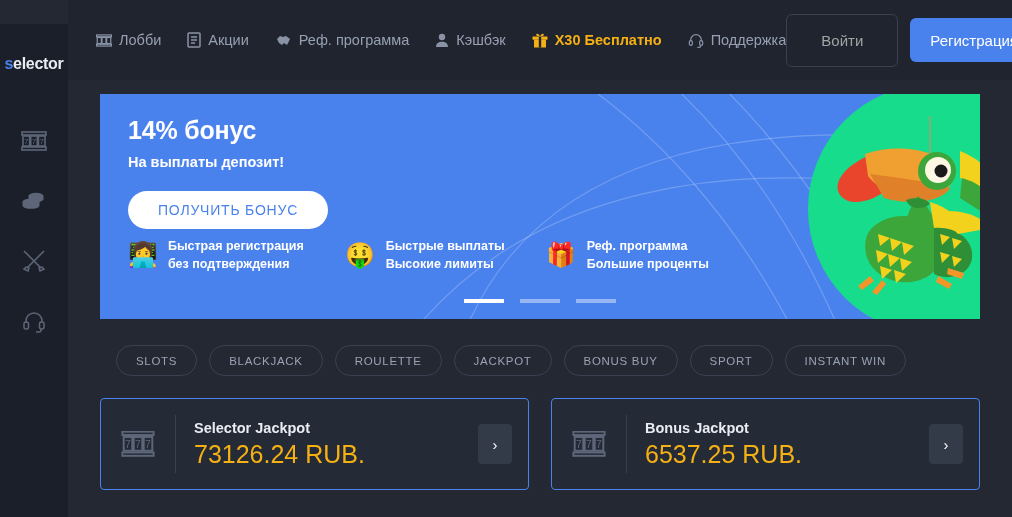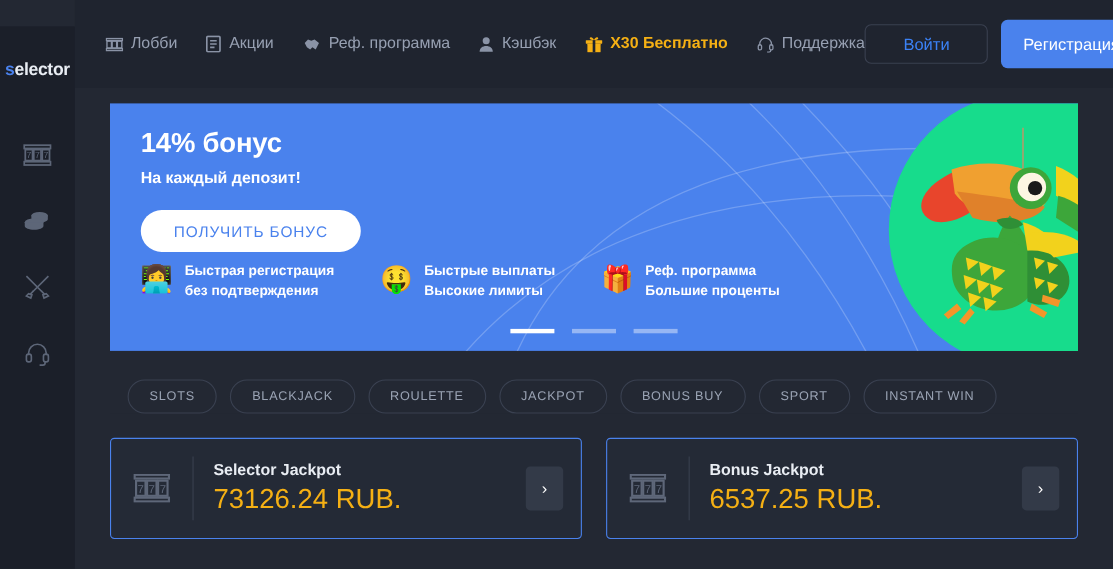--- a/index.html
+++ b/index.html
@@ -49,23 +49,23 @@
   .nav { display: flex; align-items: center; gap: 26px; flex: 1; }
   .nav-item {
     display: flex; align-items: center; gap: 7px;
     color: #97a0b2; font-size: 14.5px; cursor: pointer; white-space: nowrap;
   }
   .nav-item .nav-ico { display: flex; color: #8a93a6; }
   .nav-item.highlight { color: #f5b014; font-weight: bold; }
   .nav-item.highlight .nav-ico { color: #f5b014; }
   .header-actions { display: flex; align-items: center; gap: 12px; }
   .btn-login {
-    height: 36px; min-width: 112px; padding: 0 22px;
+    height: 53px; min-width: 112px; padding: 0 22px;
     background: transparent; border: 1px solid #3a4050; border-radius: 6px;
-    color: #3b82f6; font-size: 15px; cursor: pointer;
+    color: #a3a3a3; font-size: 15px; cursor: pointer;
     font-family: inherit;
   }
   .btn-register {
     height: 44px; min-width: 122px; padding: 0 20px;
     background: #4a82ed; border: none; border-radius: 6px;
     color: #ffffff; font-size: 15px; cursor: pointer;
     font-family: inherit;
   }
 
   
@@ -317,21 +317,21 @@
             <path d="M60 160 l-12 10 4 4 12 -9z"></path>
               <path d="M72 164 l-10 12 5 3 9 -11z"></path>
             <path d="M128 160 l14 8 -3 5 -13 -7z"></path>
               <path d="M138 152 l16 5 -2 6 -15 -5z"></path>
           </g>
           <path d="M96 84 C 106 80, 116 82, 120 88 C 112 94, 100 94, 96 84 Z" fill="#2f8f36"></path>
         </svg>
 
         <div class="banner-body">
           <div class="banner-title">14% бонус</div>
-          <div class="banner-sub">На каждый депозит!</div>
+          <div class="banner-sub">На выплаты депозит!</div>
           <button class="btn-bonus">ПОЛУЧИТЬ БОНУС</button>
         </div>
 
         <div class="features">
           <div class="feature">
             <span class="feature-emoji">👩‍💻</span>
             <div class="feature-lines">
               <div>Быстрая регистрация</div>
               <div>без подтверждения</div>
             </div>

